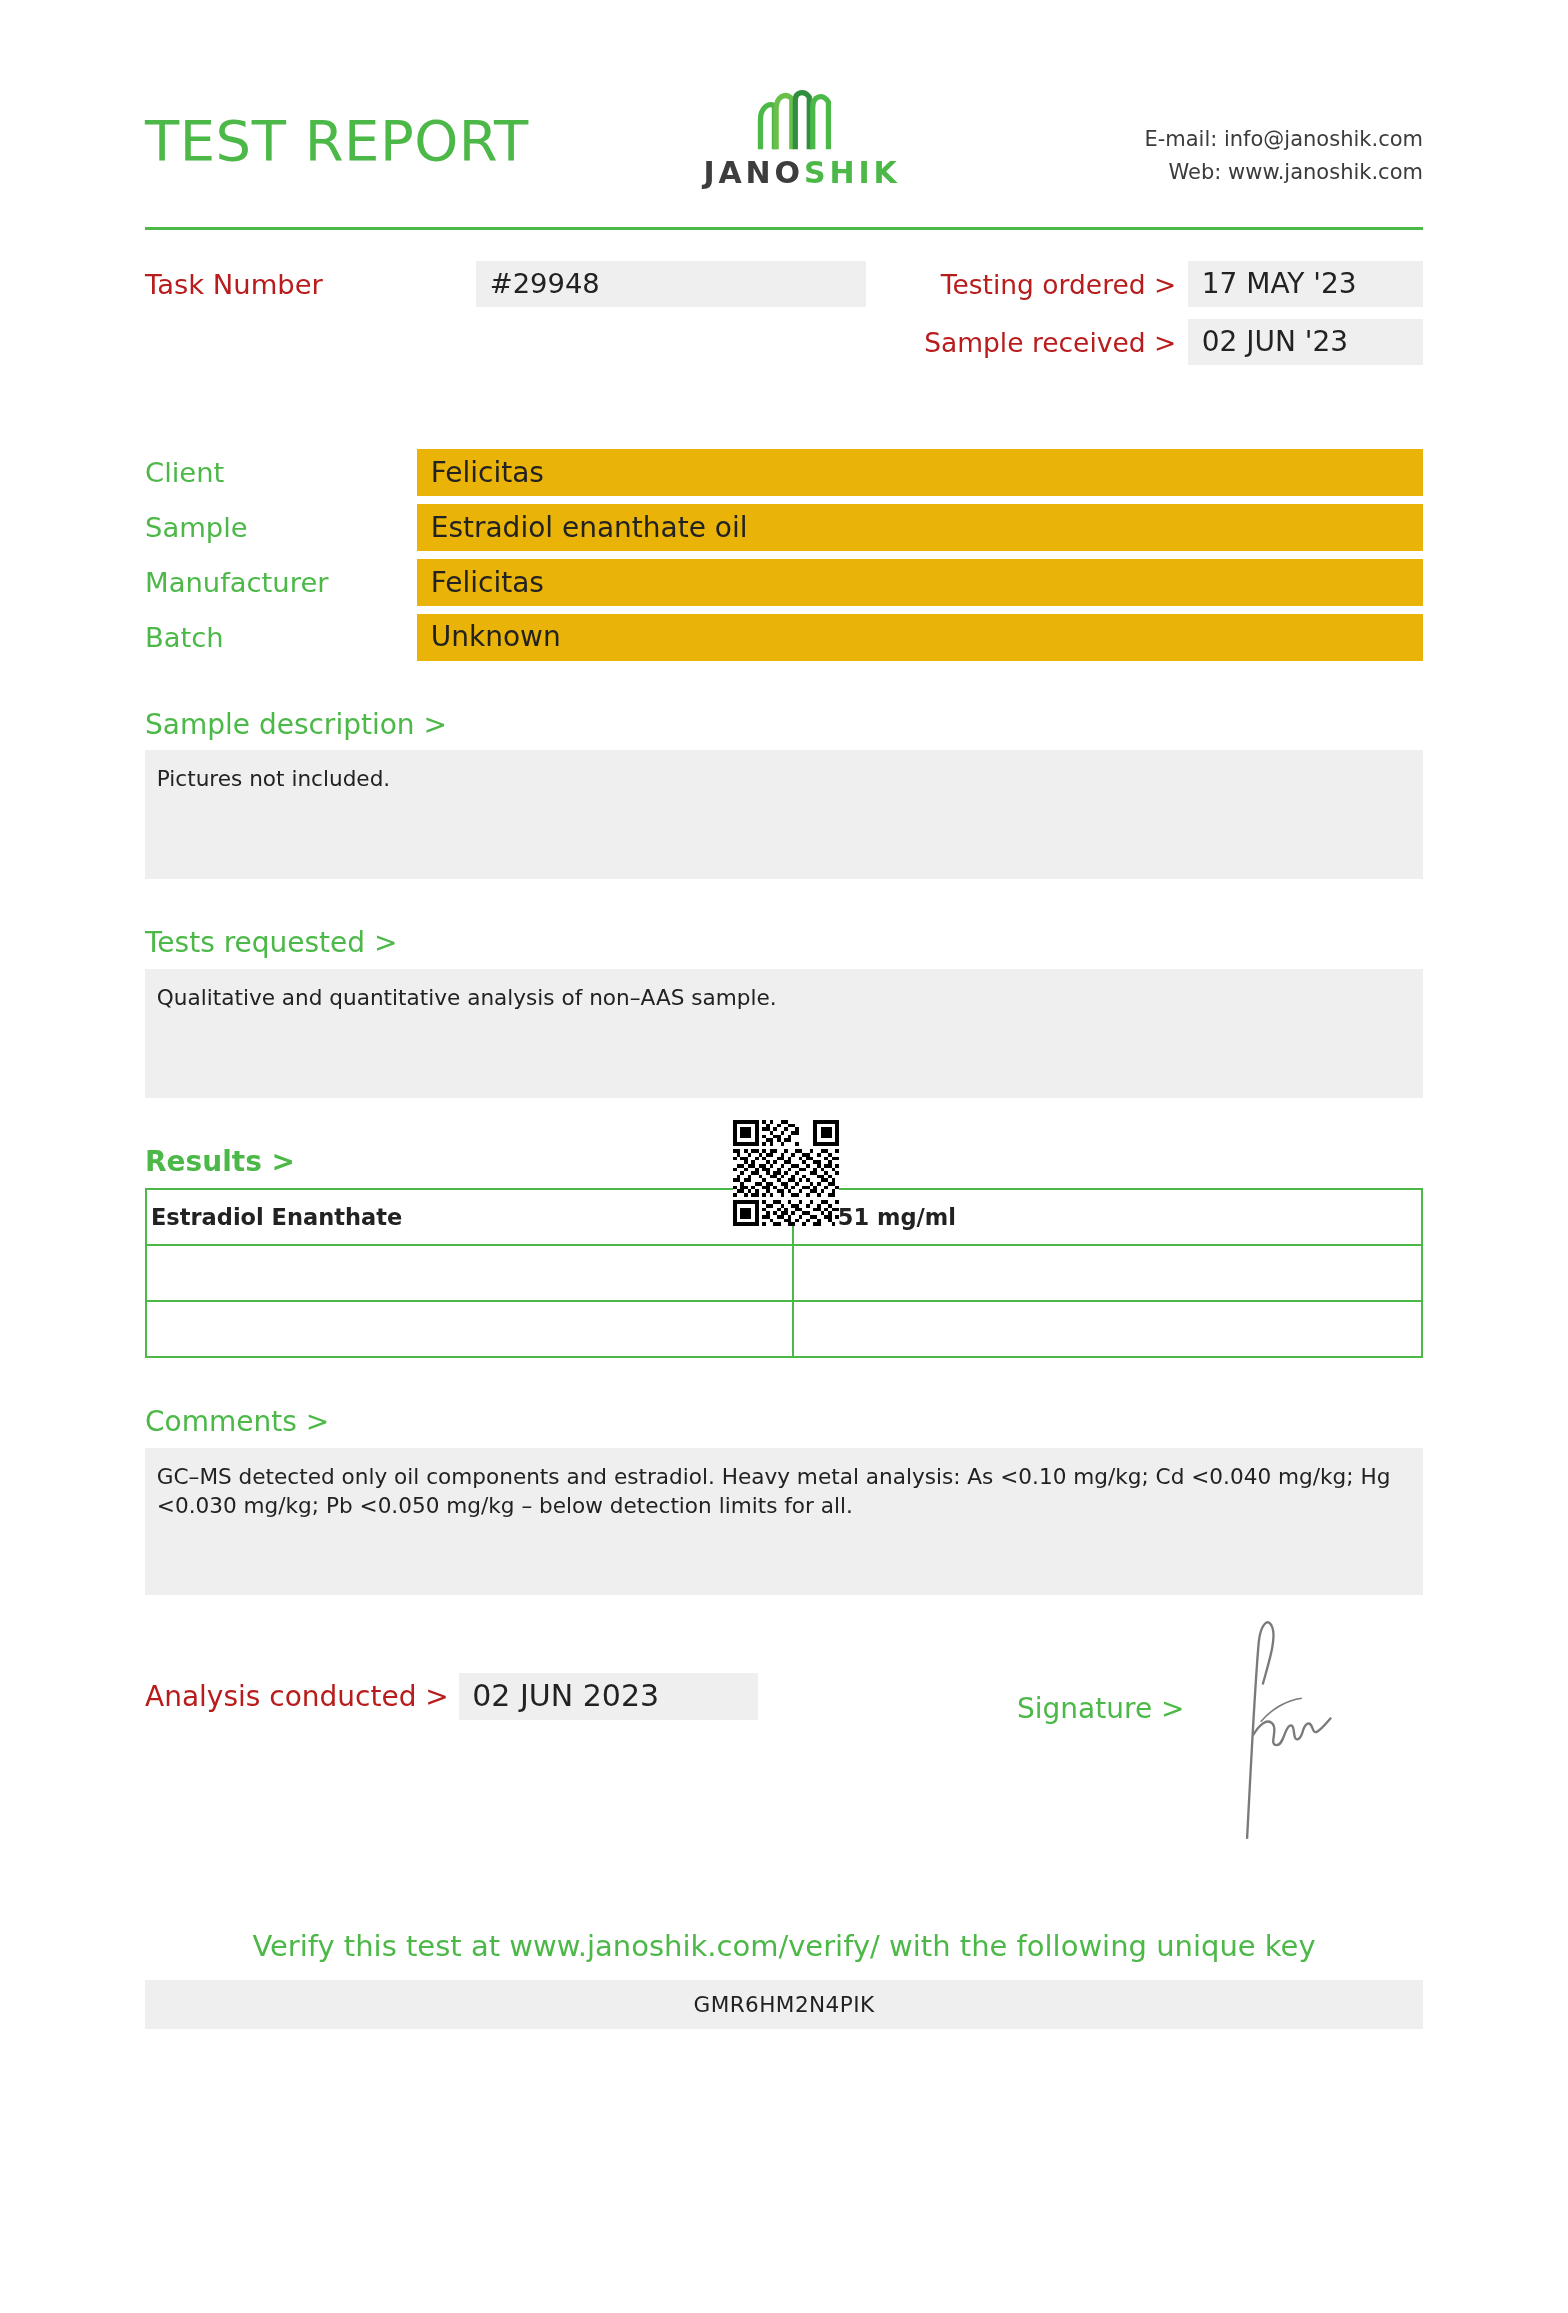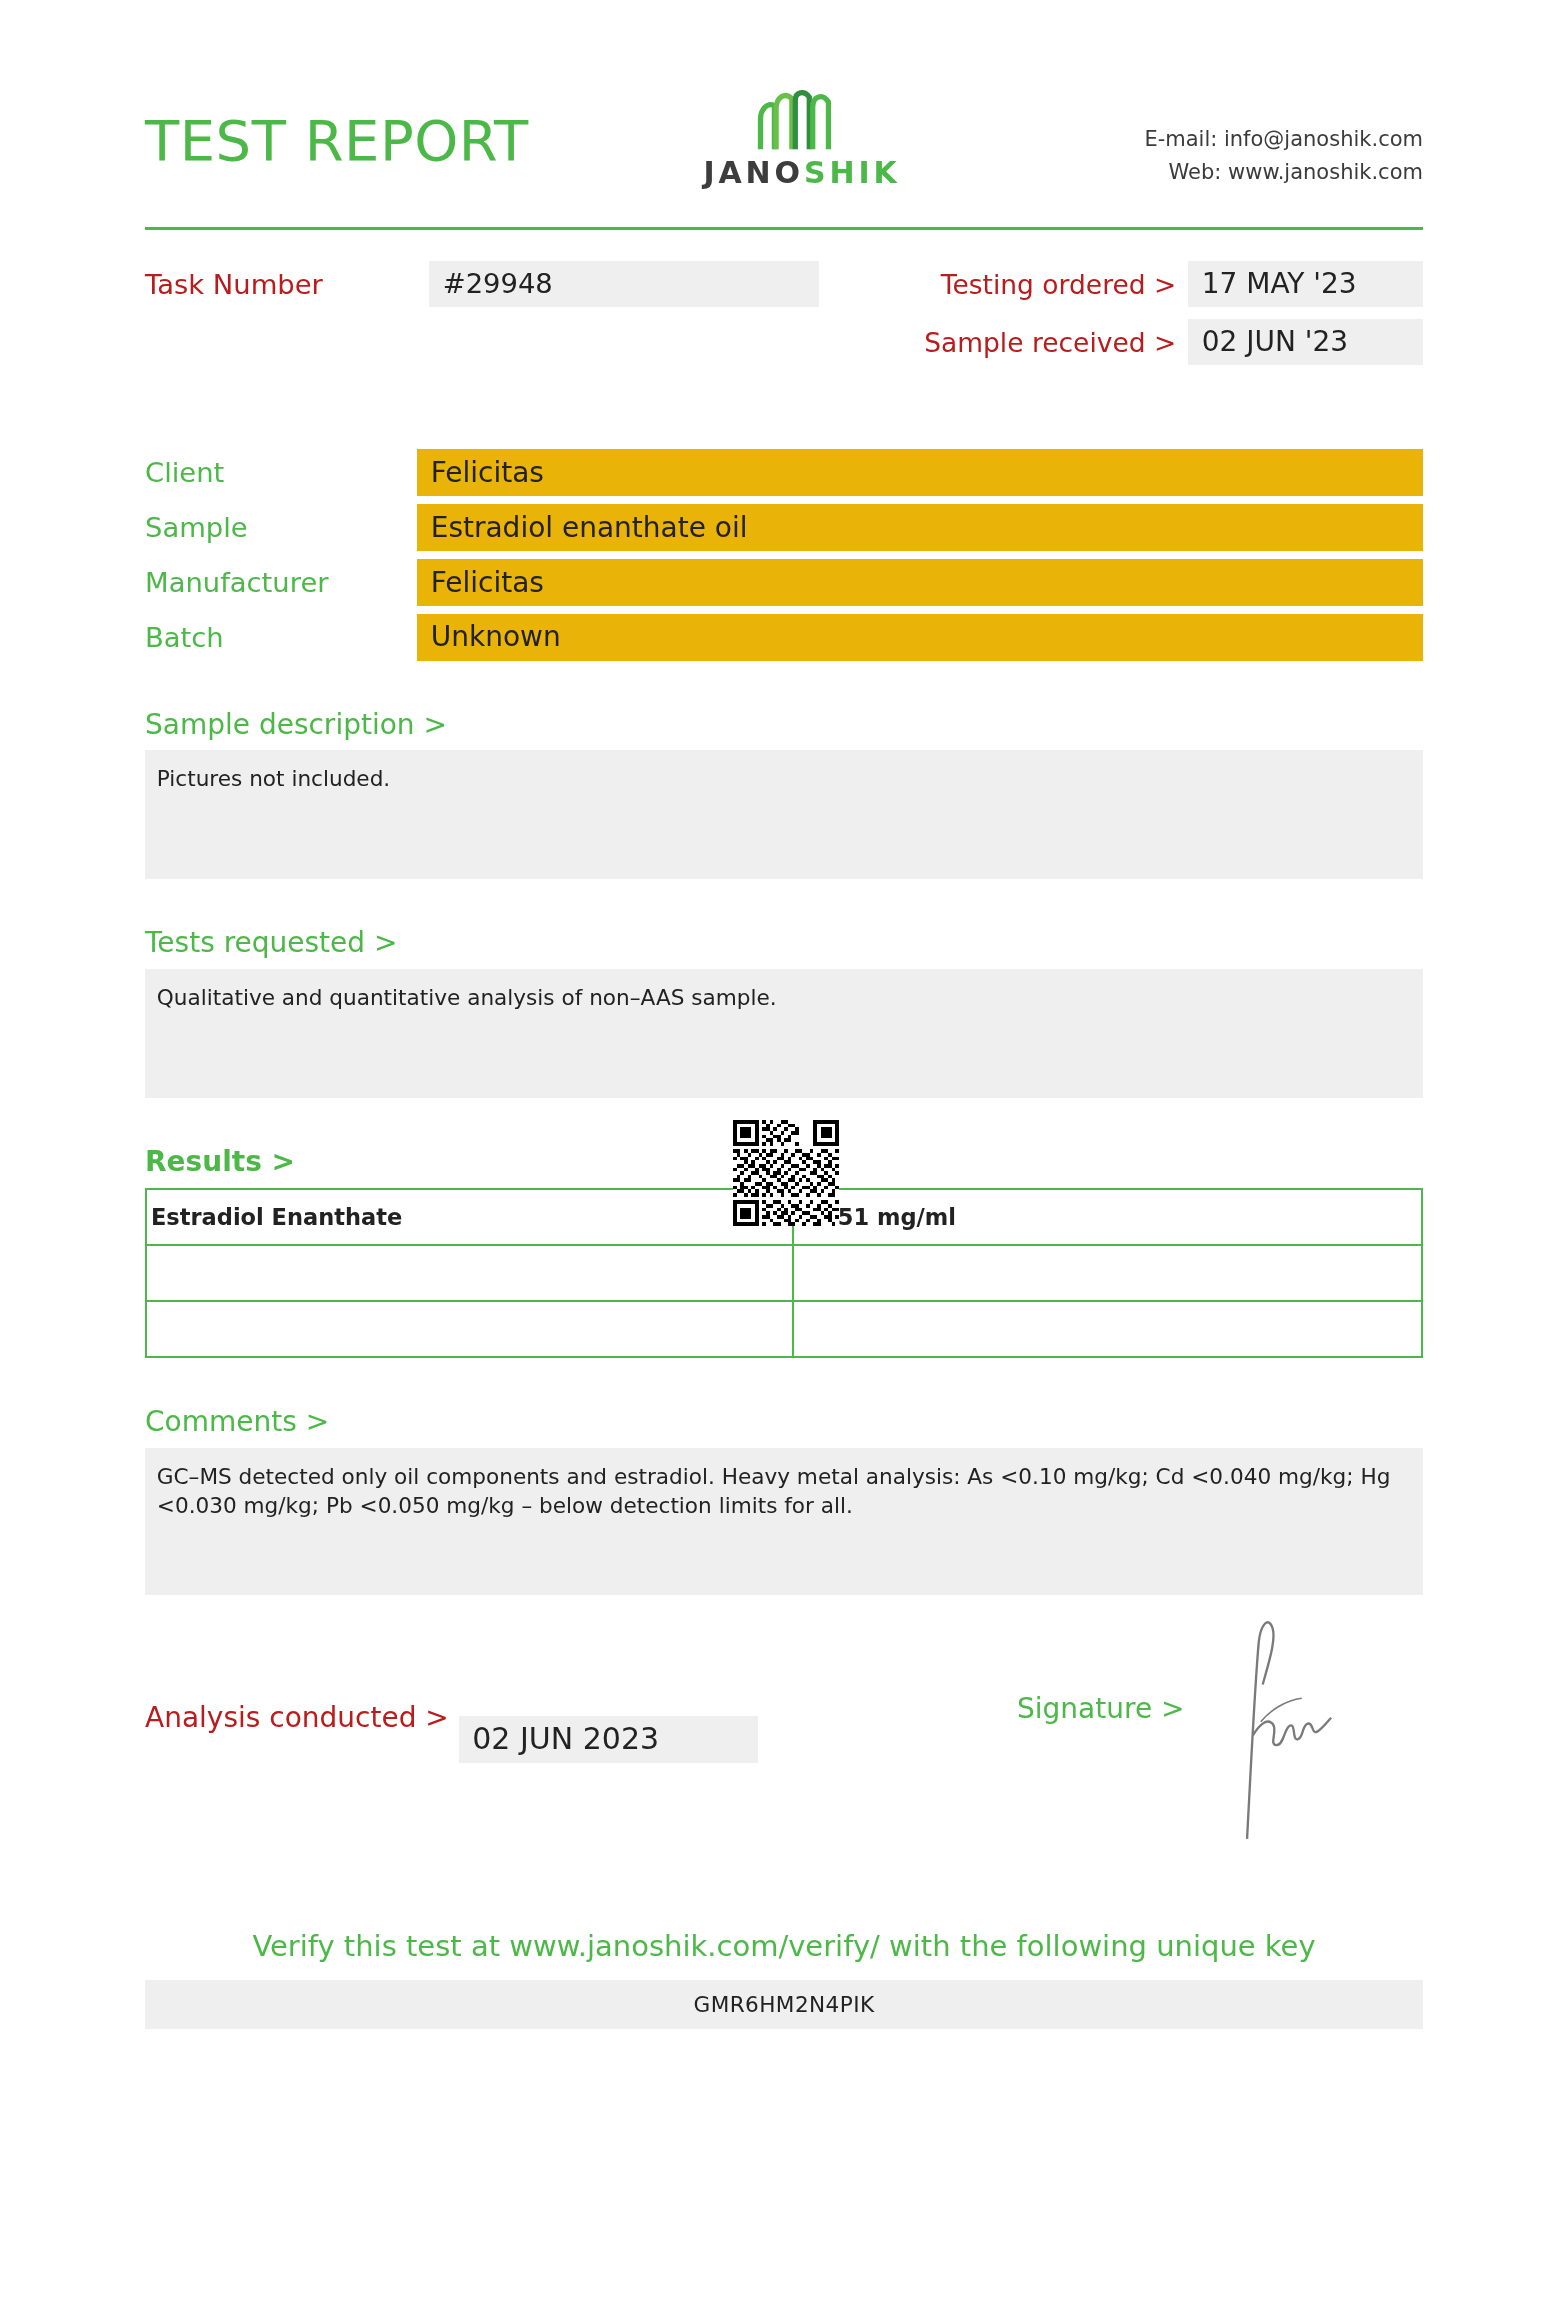--- a/index.html
+++ b/index.html
@@ -87,20 +87,21 @@
     background: #efefef;
     font-size: 27.4px;
     color: #222;
     padding: 7.8px 13.7px;
     box-sizing: border-box;
   }
   .task-num-value {
     width: 390px;
     height: 46px;
     line-height: 30px;
+    margin-left: 47px;
   }
   .dates {
     display: flex;
     flex-direction: column;
     gap: 11.8px;
     align-items: flex-end;
   }
   .date-line {
     display: flex;
     align-items: center;
@@ -195,21 +196,20 @@
     display: flex;
     align-items: center;
   }
   .analysis-left .label-green { font-size: 28px; }
   .analysis-date {
     width: 299px;
     height: 47px;
     font-size: 30px;
     line-height: 29px;
     margin-left: 9.8px;
-    margin-top: 43px;
   }
   .sig-wrap {
     display: flex;
     align-items: flex-start;
     margin-right: 88px;
   }
   .sig-label {
     color: #4cb848;
     font-size: 28px;
     margin-top: 19.6px;

